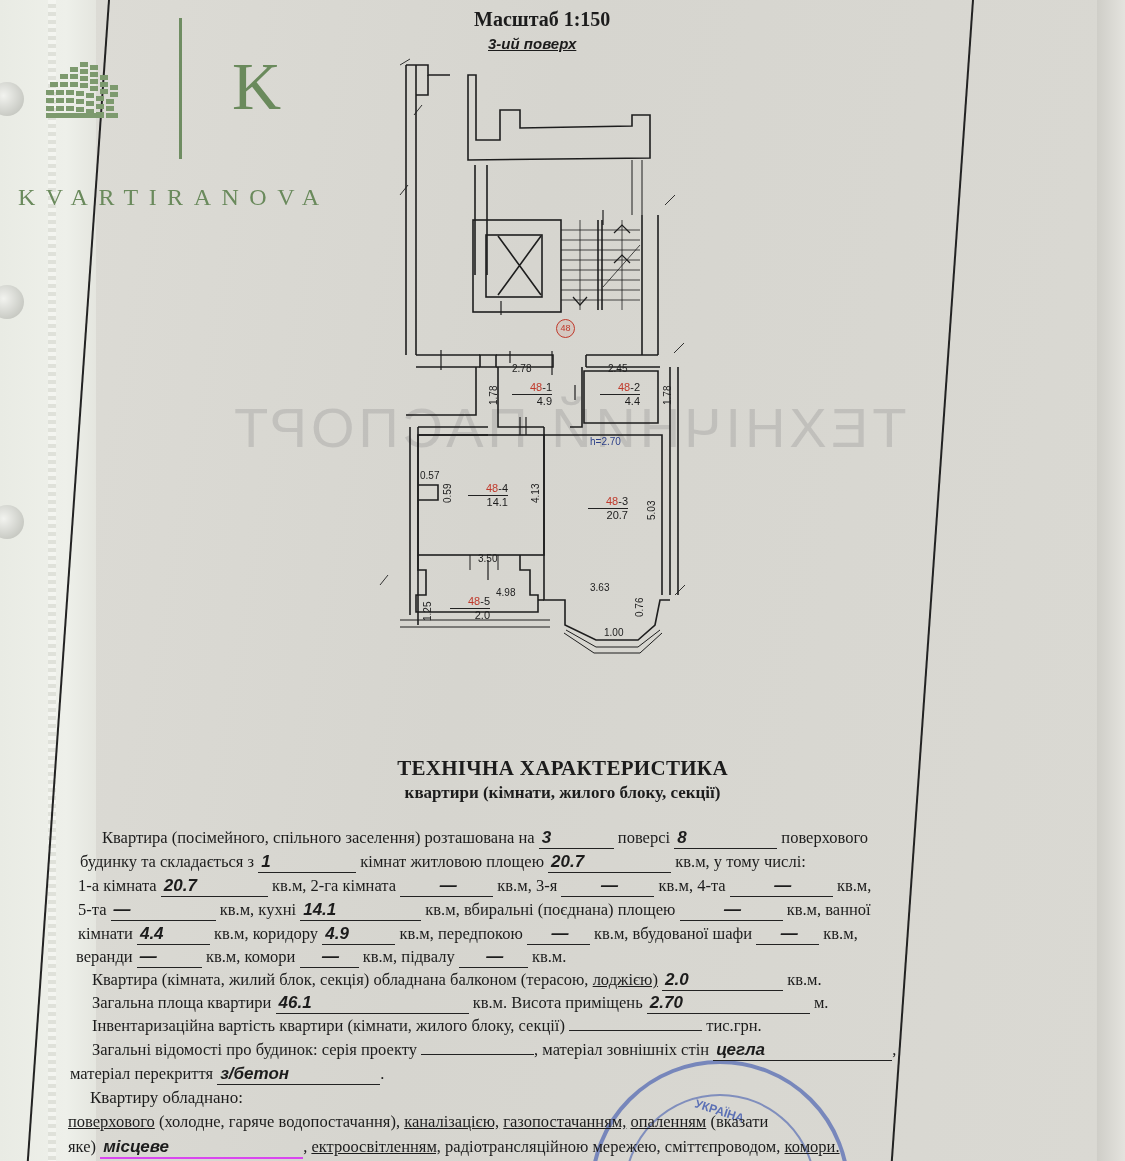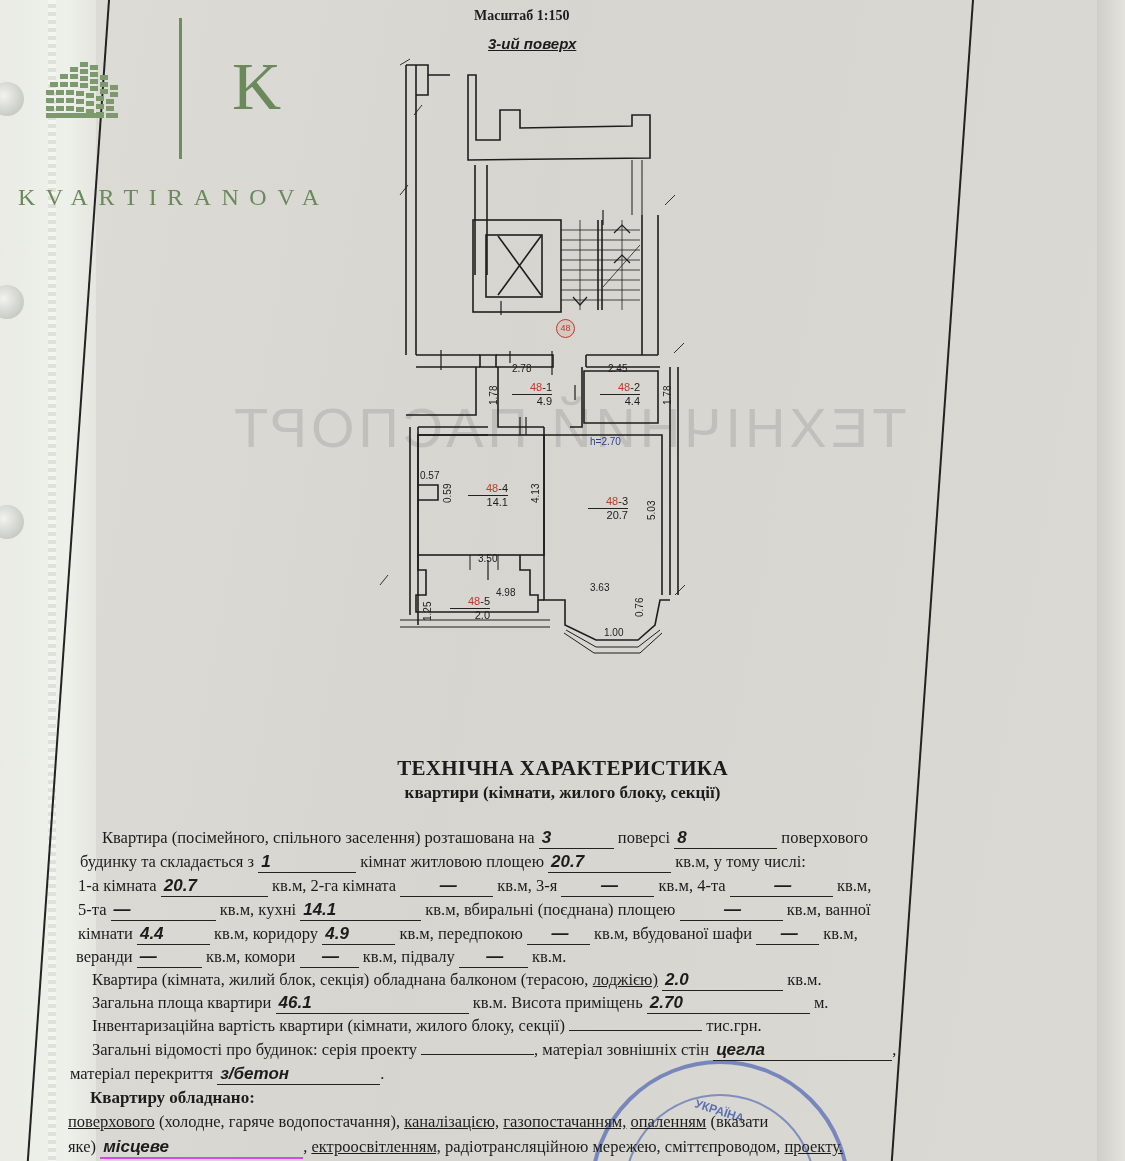--- a/index.html
+++ b/index.html
@@ -52,21 +52,21 @@
     position: absolute; left: 232px; top: 52px; font-family: "Liberation Serif", serif;
     font-size: 68px; color: #6a8a5c; line-height: 1;
   }
   .logo .brand {
     position: absolute; left: 18px; top: 184px; font-family: "Liberation Serif", serif;
     font-size: 24px; color: #6a8a5c; letter-spacing: 10.5px;
   }
 
   
   .scale-title {
-    position: absolute; left: 474px; top: 8px; font-weight: bold; font-size: 14px;
+    position: absolute; left: 474px; top: 8px; font-weight: bold; font-size: 20px;
   }
   .floor-title {
     position: absolute; left: 488px; top: 35px; font-family: "Liberation Sans", sans-serif;
     font-style: italic; font-weight: bold; font-size: 15px; text-decoration: underline;
   }
 
   
   .plan { position: absolute; left: 370px; top: 55px; width: 340px; height: 600px; }
   .plan svg { position: absolute; left: 0; top: 0; }
   .lbl { position: absolute; font-family: "Liberation Sans", sans-serif; font-size: 10px; color: #222; }
@@ -94,21 +94,21 @@
     font-weight: bold; font-size: 17px;
   }
   .line {
     position: absolute; font-size: 16.5px; white-space: nowrap;
   }
   .fill {
     display: inline-block; border-bottom: 1px solid #222; font-family: "Liberation Sans", sans-serif;
     font-style: italic; font-weight: bold; font-size: 17px; padding-left: 3px; vertical-align: baseline;
   }
   .u { text-decoration: underline; }
-  .bold { font-weight: bold; }
+  .bold { font-weight: normal; }
   .stamp {
     position: absolute; left: 590px; top: 1060px; width: 260px; height: 260px; border-radius: 50%;
     border: 4px solid rgba(40,70,170,.55); box-sizing: border-box;
   }
   .stamp .inner {
     position: absolute; left: 30px; top: 30px; right: 30px; bottom: 30px; border-radius: 50%;
     border: 2px solid rgba(40,70,170,.5);
   }
   .stamp .txt {
     position: absolute; left: 100px; top: 40px; color: rgba(40,70,170,.7);
@@ -393,14 +393,14 @@
   <span class="u">газопостачанням,</span>
   <span class="u">опаленням</span>
   <span>(вказати</span>
 </div>
 <div class="line" style="left:68px;top:1137px;">
   <span>яке)</span>
   <span class="fill" style="width:200px;border-bottom:2px solid #d946ef">місцеве</span><span>,</span>
   <span class="u">ектроосвітленням,</span>
   <span>радіотрансляційною мережею,</span>
   <span>сміттєпроводом,</span>
-  <span class="u">проекту.</span>
+  <span class="u">комори.</span>
 </div>
 
 </body></html>

